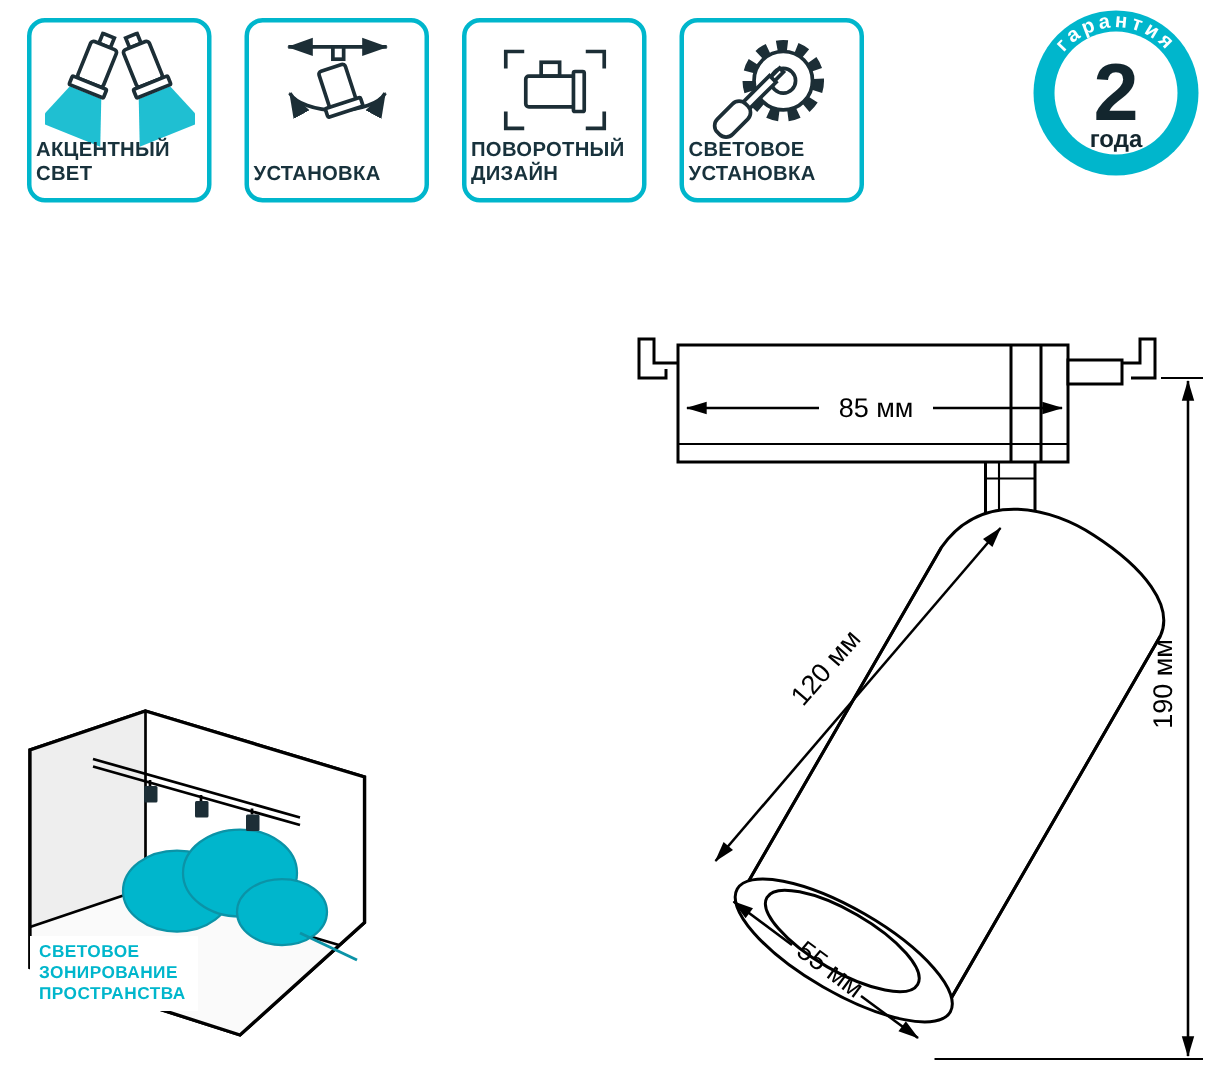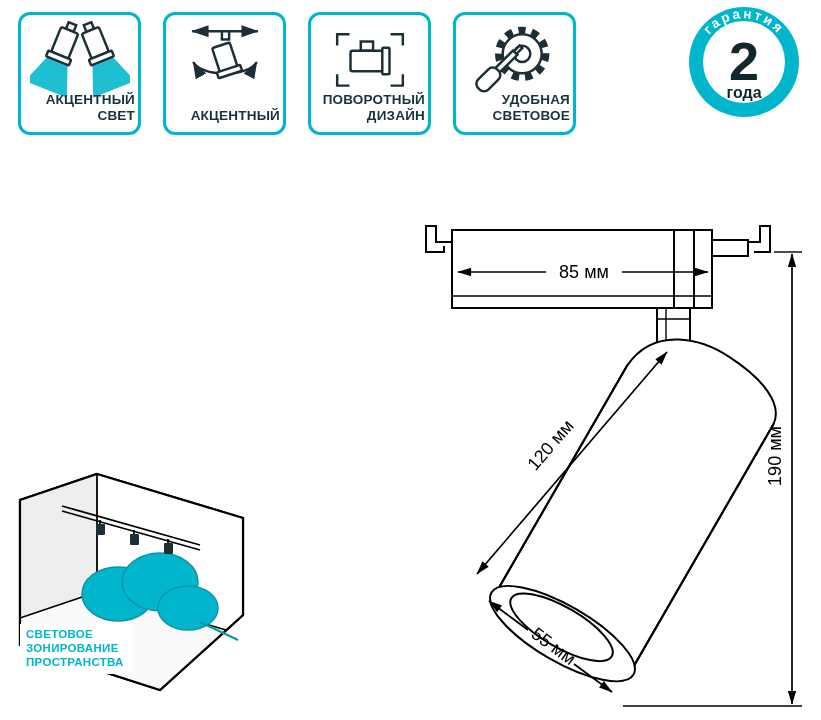--- a/index.html
+++ b/index.html
@@ -6,21 +6,21 @@
   * { margin:0; padding:0; box-sizing:border-box; }
   body { font-family:"Liberation Sans","DejaVu Sans",sans-serif; background:#fff; }
   .page { position:relative; width:821px; height:720px; background:#fff; overflow:hidden; }
 
   
   .feature-card { position:absolute; top:12px; width:123px; height:123px;
     border:3px solid var(--accent); border-radius:12px; background:#fff; }
   .fc-1{left:18px} .fc-2{left:163px} .fc-3{left:308px} .fc-4{left:453px}
   .feature-icon { display:block; margin:6px auto 0; }
   .feature-label { position:absolute; left:3px; right:3px; bottom:8px;
-    text-align:right; font-size:13.5px; font-weight:bold; color:var(--ink);
+    text-align:left; font-size:13.5px; font-weight:bold; color:var(--ink);
     line-height:1.18; letter-spacing:.2px; }
 
   
   .badge { position:absolute; left:688px; top:6px; }
   .badge-arc { font-size:13.5px; font-weight:bold; fill:#fff; letter-spacing:2.5px; }
   .badge-num { font-size:54px; font-weight:bold; fill:#13262e; }
   .badge-unit { font-size:16px; font-weight:bold; fill:#13262e; }
 
   
   .drawing { position:absolute; left:378px; top:198px; }
@@ -76,21 +76,21 @@
         </marker>
       </defs>
       <line class="ik" x1="13" y1="10" x2="77" y2="10" marker-start="url(#ah2)" marker-end="url(#ah2)"></line>
       <path class="ik" d="M76,40 A32,15 0 0 1 14,40" marker-start="url(#ah2)" marker-end="url(#ah2)"></path>
       <rect class="ikf" x="42" y="10" width="7" height="8"></rect>
       <g transform="translate(45,36) rotate(-18)">
         <rect class="ikf" x="-9" y="-13" width="18" height="25" rx="2"></rect>
         <rect class="ikf" x="-12" y="11" width="24" height="6" rx="1"></rect>
       </g>
     </svg>
-    <div class="feature-label">АКЦЕНТНЫЙ</div>
+    <div class="feature-label">УСТАНОВКА</div>
   </div>
 
   <div class="feature-card fc-3">
     <svg class="feature-icon" width="100" height="80" viewBox="0 0 90 78">
       <path class="ik" d="M13,24 V13 H25"></path>
       <path class="ik" d="M65,13 H77 V24"></path>
       <path class="ik" d="M77,52 V63 H65"></path>
       <path class="ik" d="M25,63 H13 V52"></path>
       <rect class="ikf" x="36" y="20" width="12" height="9"></rect>
       <rect class="ikf" x="26" y="29" width="32" height="20" rx="2"></rect>
@@ -103,21 +103,21 @@
     <svg class="feature-icon" width="100" height="80" viewBox="0 0 90 78">
       <circle cx="52" cy="32" r="23" fill="none" stroke="#1c2e36" stroke-width="7" stroke-dasharray="7 6"></circle>
       <circle class="ikf" cx="52" cy="32" r="19"></circle>
       <circle class="ikf" cx="52" cy="32" r="8"></circle>
       <g transform="translate(24,52) rotate(45)">
         <rect class="ikf" x="-1.8" y="-38" width="3.6" height="9"></rect>
         <rect class="ikf" x="-3" y="-30" width="6" height="26"></rect>
         <rect class="ikf" x="-7" y="-6" width="14" height="26" rx="6"></rect>
       </g>
     </svg>
-    <div class="feature-label">УДОБНАЯ СВЕТОВОЕ</div>
+    <div class="feature-label">СВЕТОВОЕ УСТАНОВКА</div>
   </div>
 
   <svg class="badge" width="112" height="112" viewBox="0 0 112 112">
     <defs>
       <path id="arcPath" d="M 14,-14 A 44.5,44.5 0 0 1 98,-14" transform="translate(0,56)"></path>
     </defs>
     <g transform="translate(56,56)">
       <circle r="55" fill="var(--accent)"></circle>
       <circle r="41" fill="#fff"></circle>
     </g>

